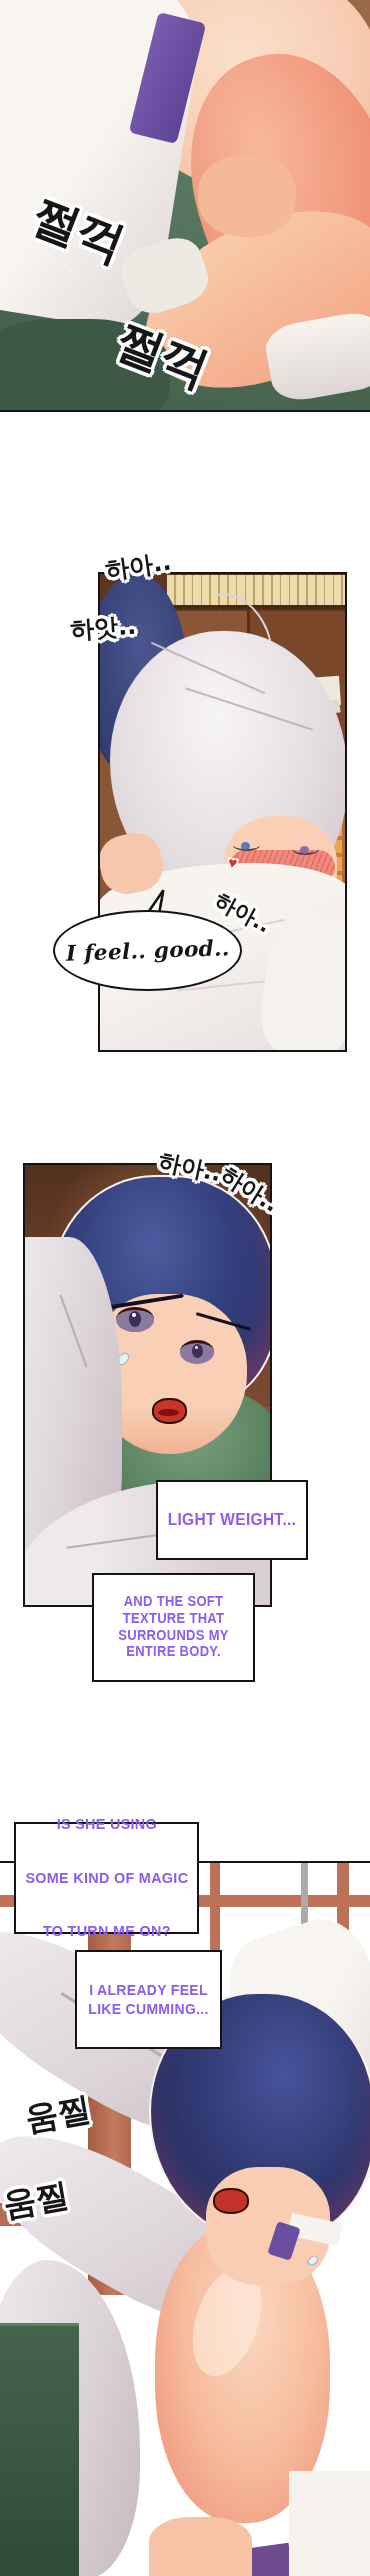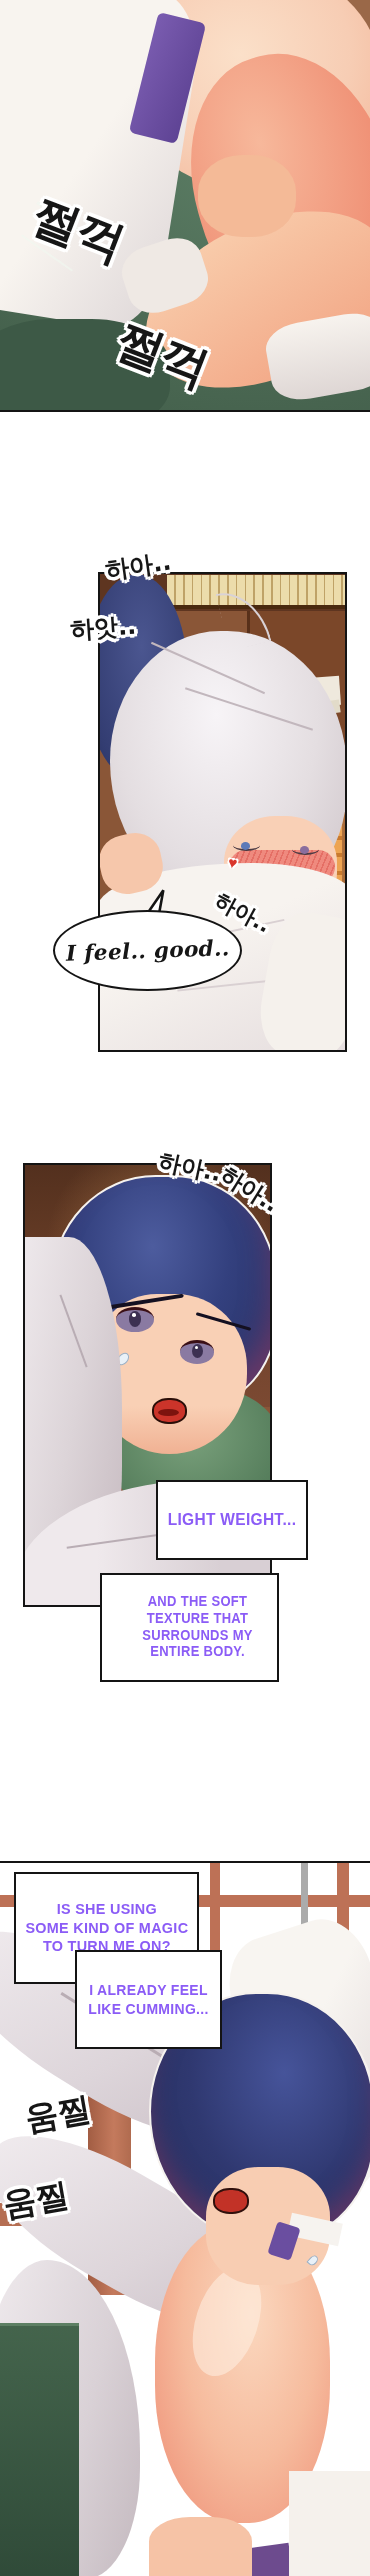--- a/index.html
+++ b/index.html
@@ -103,21 +103,21 @@
   <div class="sh" style="left:10.3px;top:165px;width:77px;height:2.1px;background:#b9adb4;transform:rotate(70deg);"></div>
   <div class="sh" style="left:-10.3px;top:319px;width:289px;height:155px;background:linear-gradient(100deg,#efe9ec 30%,#d8cfd4 70%);border-radius:50% 50% 30% 40%;transform:rotate(-10deg);"></div>
   <div class="sh" style="left:41px;top:371px;width:155px;height:2.1px;background:#b9adb4;transform:rotate(-8deg);"></div>
 </div>
 <div class="sfx" style="left:158px;top:1156px;font-size:23px;transform:rotate(12deg);">하아..</div>
 <div class="sfx" style="left:218px;top:1178px;font-size:23px;transform:rotate(32deg);">하아..</div>
 
 <div class="cap" style="left:156px;top:1480px;width:148px;height:76px;font-size:15.5px;">
   <div>LIGHT WEIGHT...</div>
 </div>
-<div class="cap" style="left:100px;top:1573px;width:159px;height:105px;font-size:13px;padding-left:16px;">
+<div class="cap" style="left:92px;top:1573px;width:159px;height:105px;font-size:13px;">
   <div>AND THE SOFT</div>
   <div>TEXTURE THAT</div>
   <div>SURROUNDS MY</div>
   <div>ENTIRE BODY.</div>
 </div>
 
 <div class="panel" style="left:0;top:1861px;width:371px;height:720px;border-top:2.1px solid #141414;border-bottom:2.1px solid #141414;background:#ffffff;">
   <div class="sh" style="left:0;top:32px;width:371px;height:12.4px;background:#bd7156;"></div>
   <div class="sh" style="left:210px;top:0;width:10.3px;height:182px;background:#bd7156;"></div>
   <div class="sh" style="left:337px;top:0;width:12.4px;height:253px;background:#bd7156;"></div>
@@ -136,21 +136,21 @@
   <div class="sh" style="left:206px;top:304px;width:124px;height:118px;background:#f8cdb2;border-radius:42%;"></div>
   <div class="sh" style="left:213px;top:325px;width:32px;height:21.6px;background:#c23227;border:2.1px solid #30100c;border-radius:46%;"></div>
   <div class="sh" style="left:289px;top:355px;width:52px;height:23px;background:#f6f3ef;transform:rotate(12deg);"></div>
   <div class="sh" style="left:272px;top:361px;width:24px;height:34px;background:#6a4ea0;transform:rotate(18deg);border-radius:4.1px;"></div>
   <div class="sh" style="left:309px;top:392px;width:6.2px;height:9.3px;background:#e9f1f8;border:0.5px solid #9ab0c6;border-radius:50% 50% 50% 0;transform:rotate(42deg);"></div>
   <div class="sh" style="left:0;top:460px;width:79px;height:256px;background:linear-gradient(180deg,#44644c,#2f4a38);border-top:3.1px solid #5d7f63;"></div>
   <div class="sh" style="left:242px;top:683px;width:49px;height:33px;background:#6d4b8e;transform:rotate(-8deg);"></div>
   <div class="sh" style="left:289px;top:608px;width:82px;height:108px;background:#f5f1ec;"></div>
   <div class="sh" style="left:149px;top:654px;width:103px;height:61px;background:#f6c3a6;border-radius:40% 40% 0 0;"></div>
 </div>
-<div class="cap" style="left:14.4px;top:1872px;width:181px;height:108px;font-size:14.4px;">
+<div class="cap" style="left:14.4px;top:1822px;width:181px;height:108px;font-size:14.4px;gap:35px;">
   <div>IS SHE USING</div>
   <div>SOME KIND OF MAGIC</div>
   <div>TO TURN ME ON?</div>
 </div>
 <div class="cap" style="left:75px;top:1950px;width:143px;height:95px;font-size:14px;">
   <div>I ALREADY FEEL</div>
   <div>LIKE CUMMING...</div>
 </div>
 <div class="sfx" style="left:25px;top:2097px;font-size:33px;transform:rotate(-10deg);">움찔</div>
 <div class="sfx" style="left:3.1px;top:2183px;font-size:33px;transform:rotate(-10deg);">움찔</div>

